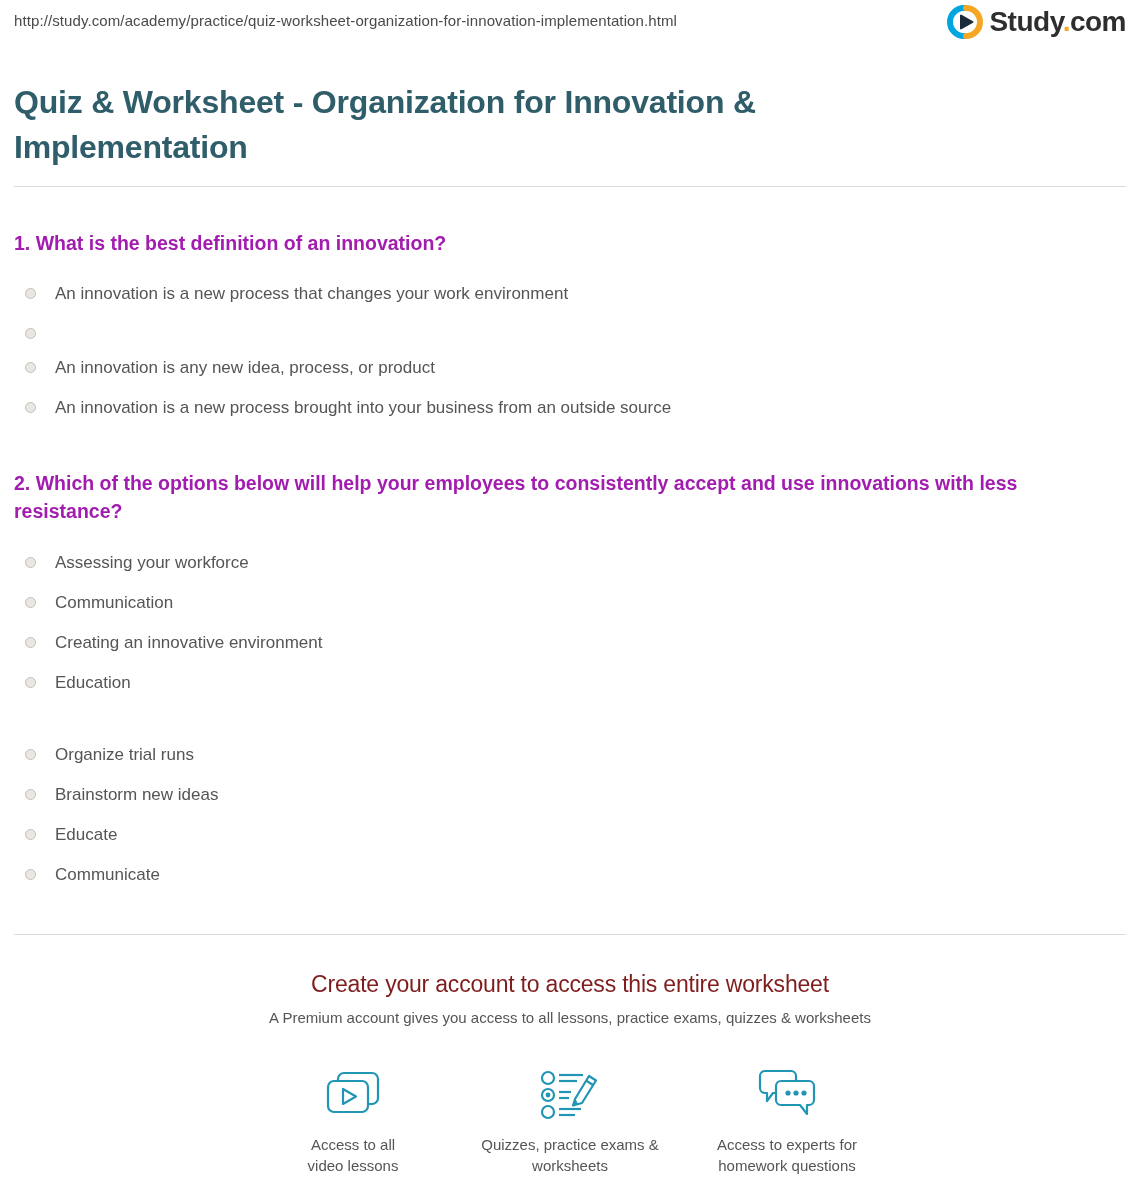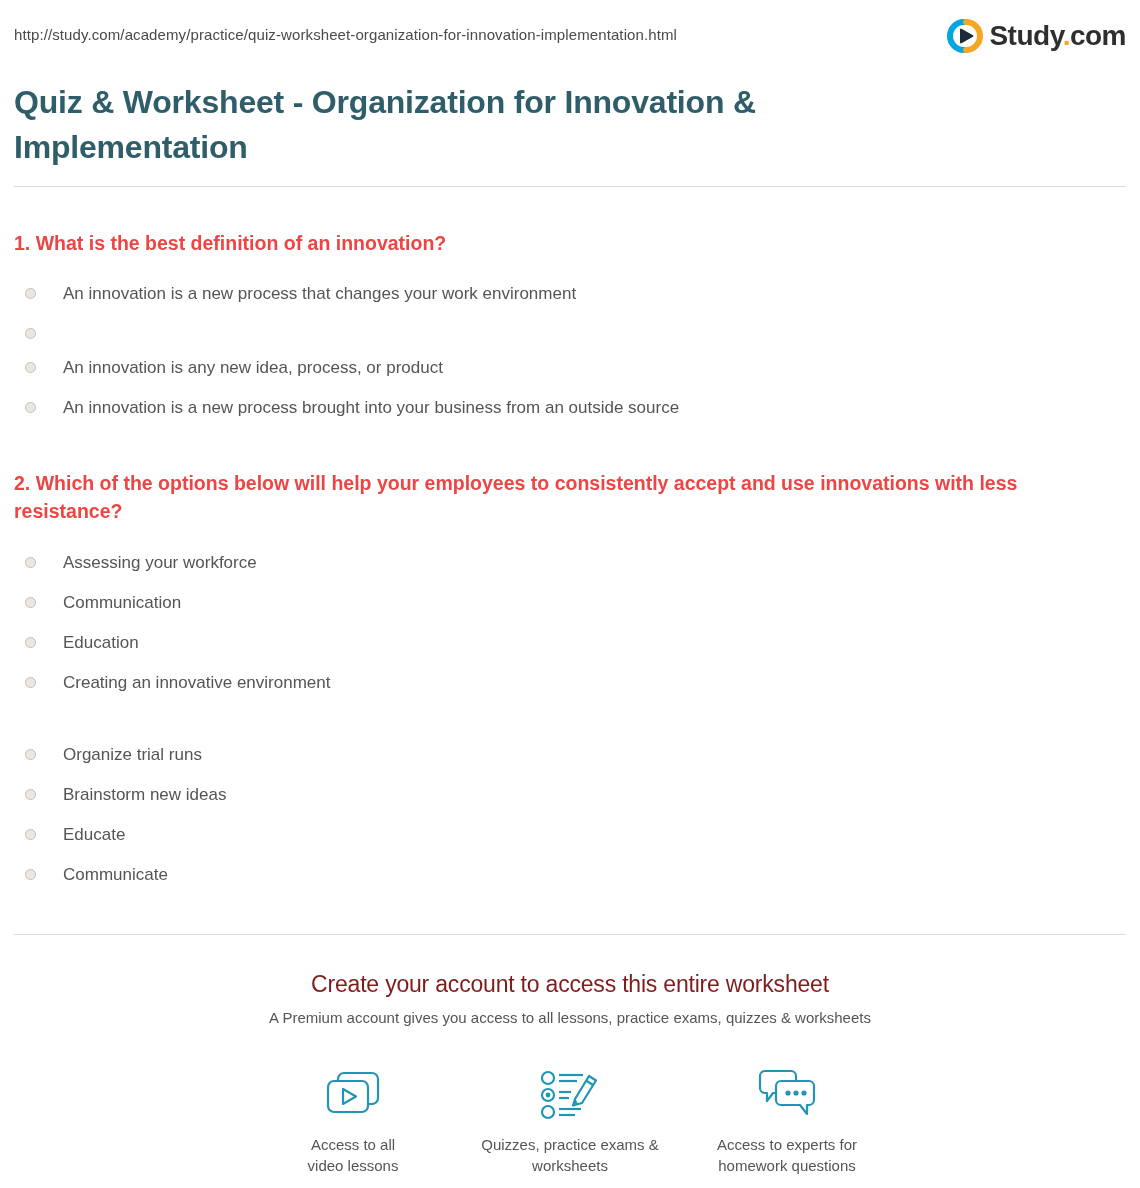--- a/index.html
+++ b/index.html
@@ -9,21 +9,21 @@
     font-family: "Liberation Sans", "DejaVu Sans", sans-serif;
     color: #555;
   }
   .page { padding: 0 14px; }
 
   
   .header {
     display: flex;
     justify-content: space-between;
     align-items: flex-start;
-    padding-top: 18px;
+    padding-top: 4px;
     height: 52px;
   }
   .url {
     font-size: 15px;
     color: #4a4a4a;
     margin-top: 8px;
     letter-spacing: 0.1px;
   }
   .logo { display: flex; align-items: center; gap: 6px; cursor: pointer; }
   .logo-text {
@@ -49,21 +49,21 @@
     border-top: 1px solid #dcdcdc;
     margin-top: 16px;
   }
 
   
   .question { margin-top: 42px; }
   .question + .question { margin-top: 50px; }
   .question-text {
     font-size: 19.5px;
     font-weight: 700;
-    color: #ef4444;
+    color: #a21caf;
     line-height: 1.45;
   }
   .options { margin-top: 26px; }
   .option {
     display: flex;
     align-items: flex-start;
     margin-top: 18px;
     cursor: pointer;
   }
   .option:first-child { margin-top: 0; }
@@ -73,21 +73,20 @@
     height: 11px;
     border-radius: 50%;
     background: #eae7e3;
     border: 1px solid #c3bfba;
     margin: 5px 19px 0 11px;
   }
   .option-label {
     font-size: 17px;
     color: #555;
     line-height: 1.3;
-    margin-left: 8px;
   }
 
   
   .cta-divider { margin-top: 48px; }
   .cta { text-align: center; }
   .cta-heading {
     margin-top: 36px;
     font-size: 23px;
     font-weight: 400;
     color: #7f1d1d;
@@ -173,25 +172,25 @@
       <div class="option">
         <span class="radio"></span>
         <span class="option-label">Assessing your workforce</span>
       </div>
       <div class="option">
         <span class="radio"></span>
         <span class="option-label">Communication</span>
       </div>
       <div class="option">
         <span class="radio"></span>
+        <span class="option-label">Creating an innovative environment</span>
+      </div>
+      <div class="option">
+        <span class="radio"></span>
         <span class="option-label">Education</span>
-      </div>
-      <div class="option">
-        <span class="radio"></span>
-        <span class="option-label">Creating an innovative environment</span>
       </div>
     </div>
   </div>
 
   <div class="question">
     <div class="options">
       <div class="option">
         <span class="radio"></span>
         <span class="option-label">Organize trial runs</span>
       </div>

